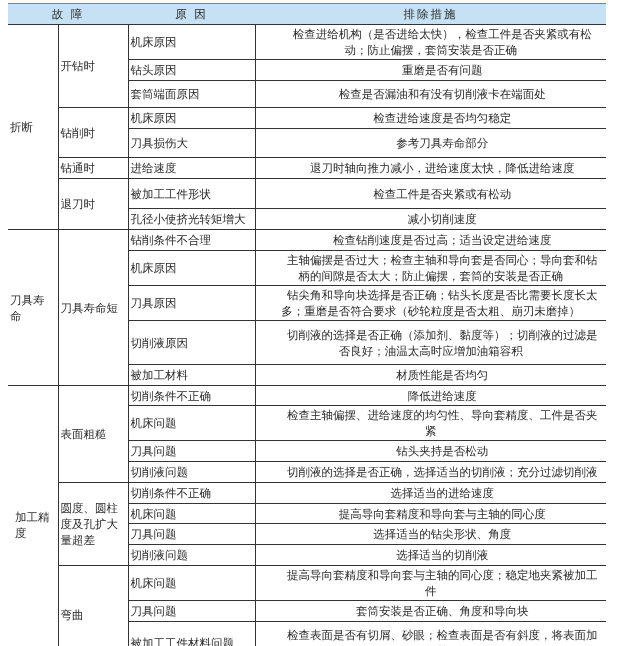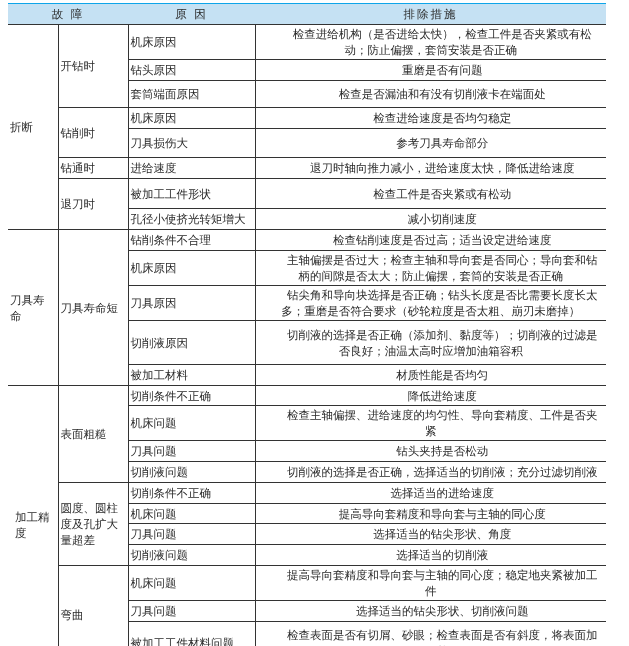--- a/index.html
+++ b/index.html
@@ -133,20 +133,20 @@
       <td class="center">切削液问题</td>
       <td class="measure">选择适当的切削液</td>
     </tr>
     <tr style="height:32px">
       <td rowspan="3" class="center">弯曲</td>
       <td class="center">机床问题</td>
       <td class="measure">提高导向套精度和导向套与主轴的同心度；稳定地夹紧被加工件</td>
     </tr>
     <tr style="height:21px">
       <td class="center">刀具问题</td>
-      <td class="measure">选择适当的钻尖形状、切削液问题</td>
+      <td class="measure">套筒安装是否正确、角度和导向块</td>
     </tr>
     <tr style="height:42px">
       <td class="center">被加工工件材料问题</td>
       <td class="measure">检查表面是否有切屑、砂眼；检查表面是否有斜度，将表面加工平整</td>
     </tr>
   </tbody>
 </table>
 
 </body></html>

